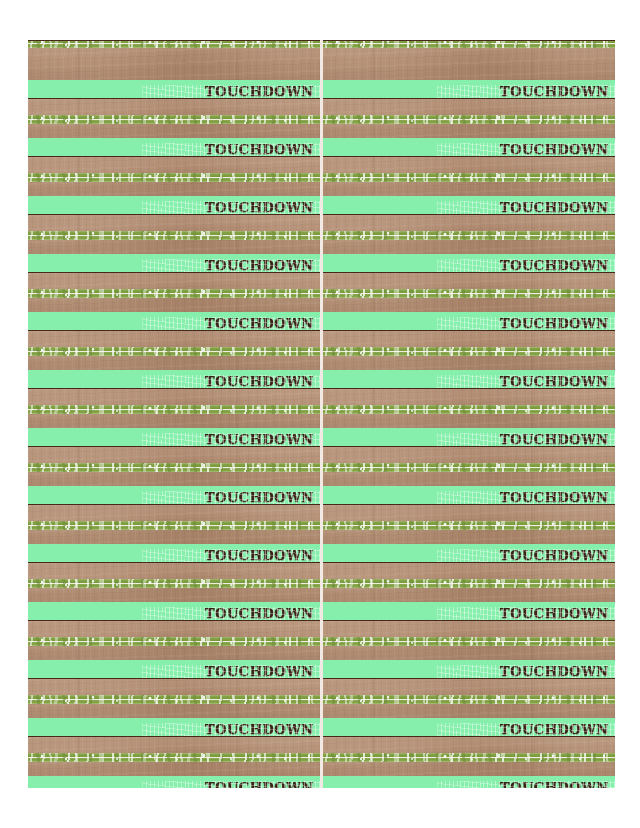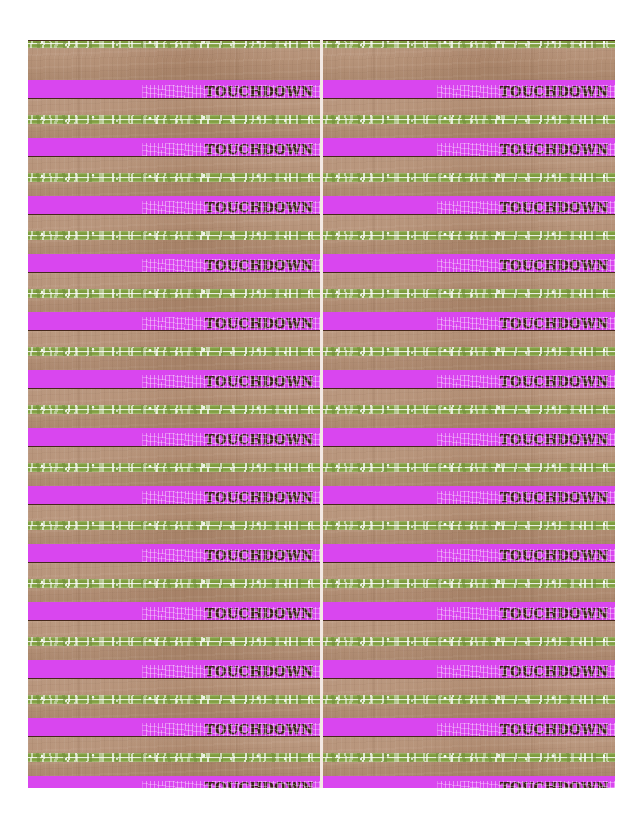--- a/index.html
+++ b/index.html
@@ -148,21 +148,21 @@
       radial-gradient(circle at 78% 32%, rgba(255,255,255,0.88) 0 1.3px, transparent 1.7px),
       radial-gradient(circle at 87% 68%, rgba(255,255,255,0.75) 0 1px, transparent 1.4px),
       radial-gradient(circle at 95% 38%, rgba(255,255,255,0.8) 0 1.1px, transparent 1.5px);
   }
 
   
   .caption-band {
     position: relative;
     width: 100%;
     height: 24px;
-    background: #d946ef;
+    background: #86efac;
     display: flex;
     align-items: center;
     justify-content: flex-end;
     overflow: hidden;
   }
 
   .label-text {
     display: inline-block;
     padding-right: 7px;
     font-family: "DejaVu Serif", "Liberation Serif", serif;

